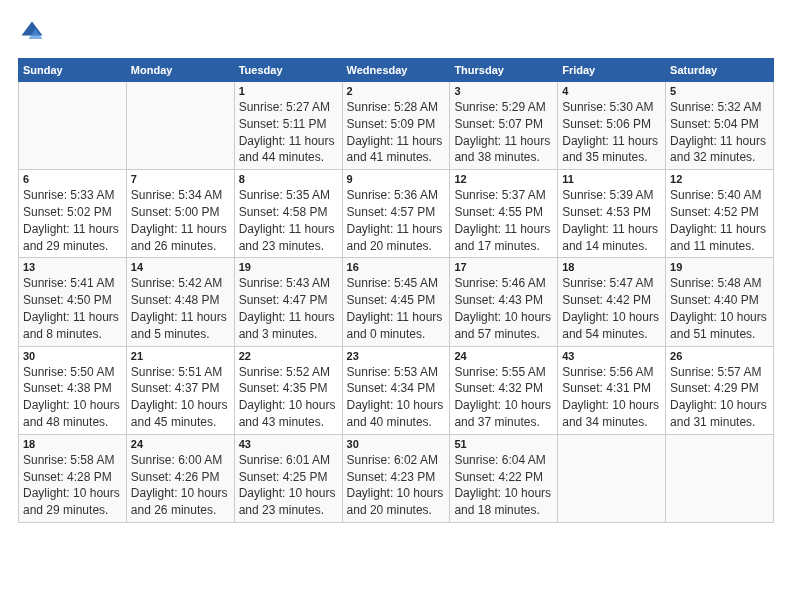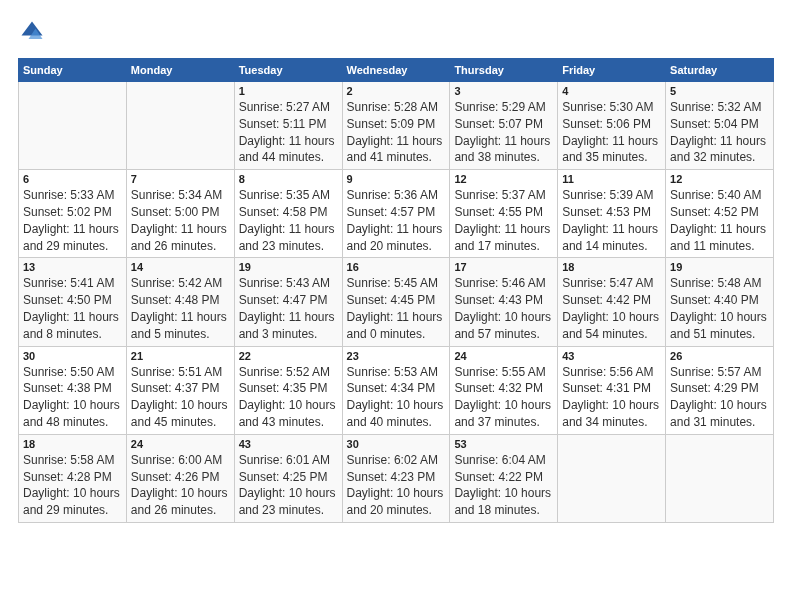--- a/index.html
+++ b/index.html
@@ -262,21 +262,21 @@
           </td>
           <td>
             <div class="day-number">43</div>
             <div class="day-info">Sunrise: 6:01 AM<br>Sunset: 4:25 PM<br>Daylight: 10 hours<br>and 23 minutes.</div>
           </td>
           <td>
             <div class="day-number">30</div>
             <div class="day-info">Sunrise: 6:02 AM<br>Sunset: 4:23 PM<br>Daylight: 10 hours<br>and 20 minutes.</div>
           </td>
           <td>
-            <div class="day-number">53</div>
+            <div class="day-number">51</div>
             <div class="day-info">Sunrise: 6:04 AM<br>Sunset: 4:22 PM<br>Daylight: 10 hours<br>and 18 minutes.</div>
           </td>
           <td class="empty-cell"></td>
           <td class="empty-cell"></td>
         </tr>
       </tbody>
   </table>
 </div>
 
 </body></html>

